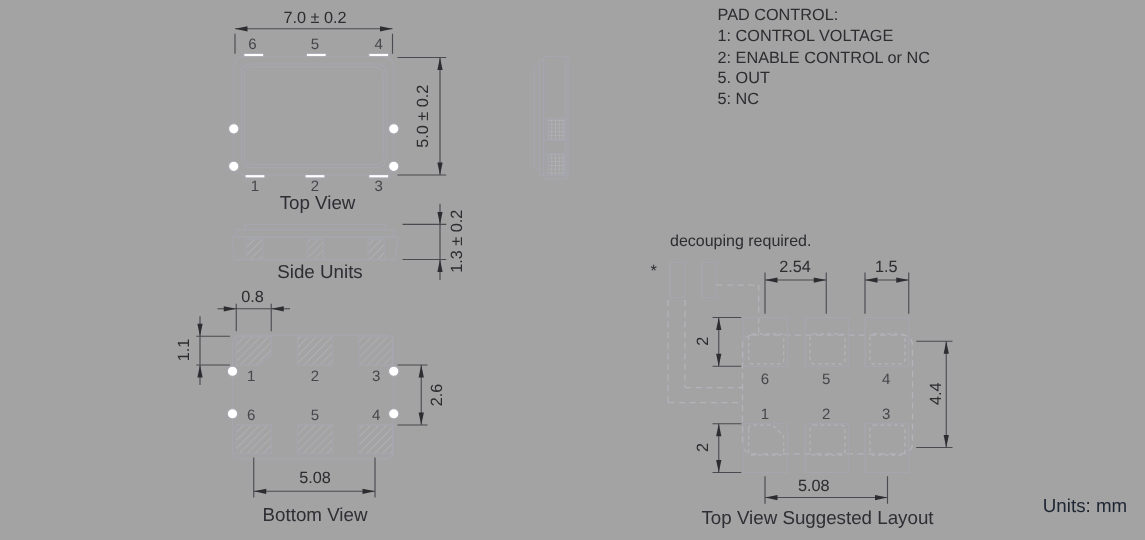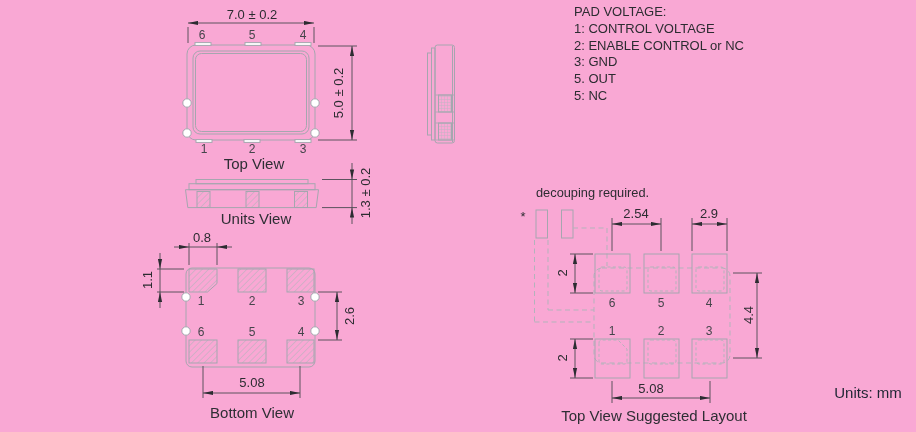--- a/index.html
+++ b/index.html
@@ -1,16 +1,16 @@
 <!DOCTYPE html>
 <html><head>
 <meta charset="utf-8">
 <style>
   html,body{margin:0;padding:0;background:#fff;}
-  #stage{position:relative;width:916px;height:432px;background:#f9a8d4;overflow:hidden;
+  #stage{position:relative;width:916px;height:432px;background:#a3a3a3;overflow:hidden;
          font-family:"Liberation Sans",sans-serif;}
   #art{position:absolute;left:0;top:0;}
   .t{position:absolute;font:13px "Liberation Sans",sans-serif;color:#2c2c31;
      white-space:nowrap;transform:translate(-50%,-50%);}
   .rot{transform:translate(-50%,-50%) rotate(-90deg);}
   .pin{font-size:12px;color:#45454b;}
   .vlabel{font-size:15px;color:#2e2e34;}
   .tl{transform:none;font-size:12.8px;}
   .padfn{position:absolute;left:574px;top:4px;font-size:13px;line-height:16.8px;color:#2c2c31;}
   .units{font-size:15px;color:#1e2533;}
@@ -178,56 +178,55 @@
   <div class="t" style="left:252px;top:14px">7.0 ± 0.2</div>
   <div class="t rot" style="left:338px;top:93px">5.0 ± 0.2</div>
   <div class="t pin" style="left:202px;top:35px">6</div>
   <div class="t pin" style="left:252px;top:35px">5</div>
   <div class="t pin" style="left:303px;top:35px">4</div>
   <div class="t pin" style="left:204px;top:149px">1</div>
   <div class="t pin" style="left:252px;top:149px">2</div>
   <div class="t pin" style="left:303px;top:149px">3</div>
   <div class="t vlabel" style="left:254px;top:163px">Top View</div>
 
-  <div class="t vlabel" style="left:256px;top:218px">Units View</div>
+  <div class="t vlabel" style="left:256px;top:218px">Side Units</div>
   <div class="t rot" style="left:365px;top:193px">1.3 ± 0.2</div>
 
   <div class="t" style="left:202px;top:237px">0.8</div>
   <div class="t rot" style="left:147px;top:280px">1.1</div>
   <div class="t rot" style="left:349px;top:316px">2.6</div>
   <div class="t" style="left:252px;top:382px">5.08</div>
   <div class="t pin" style="left:201px;top:301px">1</div>
   <div class="t pin" style="left:252px;top:301px">2</div>
   <div class="t pin" style="left:301px;top:301px">3</div>
   <div class="t pin" style="left:201px;top:332px">6</div>
   <div class="t pin" style="left:252px;top:332px">5</div>
   <div class="t pin" style="left:301px;top:332px">4</div>
   <div class="t vlabel" style="left:252px;top:412px">Bottom View</div>
 
   <div class="padfn">
-    <div>PAD VOLTAGE:</div>
+    <div>PAD CONTROL:</div>
     <div>1: CONTROL VOLTAGE</div>
     <div>2: ENABLE CONTROL or NC</div>
-    <div>3: GND</div>
     <div>5. OUT</div>
     <div>5: NC</div>
   </div>
 
   <div class="t tl" style="left:536px;top:185px">decouping required.</div>
 
   <div class="t" style="left:523px;top:216px">*</div>
   <div class="t" style="left:636px;top:213px">2.54</div>
-  <div class="t" style="left:709px;top:213px">2.9</div>
+  <div class="t" style="left:709px;top:213px">1.5</div>
   <div class="t rot" style="left:562px;top:273px">2</div>
   <div class="t rot" style="left:562px;top:358px">2</div>
   <div class="t rot" style="left:748px;top:315px">4.4</div>
   <div class="t" style="left:651px;top:388px">5.08</div>
   <div class="t pin" style="left:612px;top:303px">6</div>
   <div class="t pin" style="left:661px;top:303px">5</div>
   <div class="t pin" style="left:709px;top:303px">4</div>
   <div class="t pin" style="left:612px;top:331px">1</div>
   <div class="t pin" style="left:661px;top:331px">2</div>
   <div class="t pin" style="left:709px;top:331px">3</div>
   <div class="t vlabel" style="left:654px;top:415px">Top View Suggested Layout</div>
 
-  <div class="t units" style="left:868px;top:392px">Units: mm</div>
+  <div class="t units" style="left:868px;top:405px">Units: mm</div>
 
 </div>
 
 </body></html>

